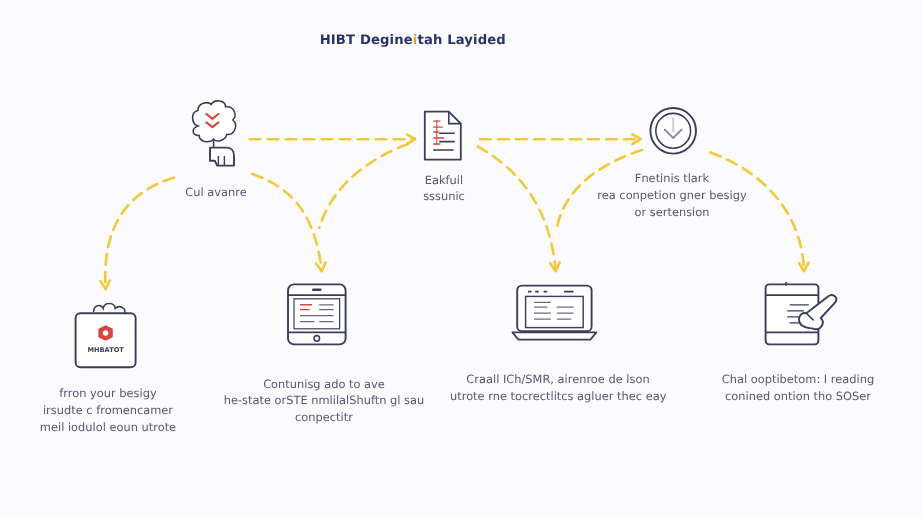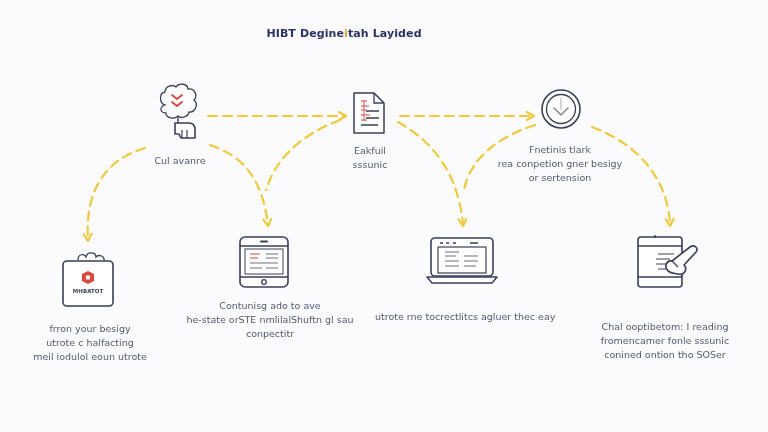--- a/index.html
+++ b/index.html
@@ -121,61 +121,61 @@
   <svg width="56" height="56" viewBox="0 0 56 56">
     <path d="M18,8 C18,2 24,1 26,5 C27,-1 36,0 36,5 C39,2 45,4 44,9" fill="#ffffff" stroke="#3b3e5a" stroke-width="1.3"></path>
     <rect x="3" y="9" width="50" height="45" rx="4" fill="#ffffff" stroke="#3b3e5a" stroke-width="1.6"></rect>
     <polygon points="28,19 34,22 34,29 28,32 22,29 22,22" fill="#d9453f"></polygon>
     <circle cx="28" cy="25.5" r="2.3" fill="#ffffff"></circle>
     <text x="28" y="41" text-anchor="middle" font-family="DejaVu Sans, sans-serif" font-size="5.5" font-weight="bold" fill="#3b3e5a">MHBATOT</text>
   </svg>
 </div>
 <div class="label" style="left:20px; top:322px; width:140px;">
   <div>frron your besigy</div>
-  <div>utrote c halfacting</div>
+  <div>irsudte c fromencamer</div>
   <div>meil iodulol eoun utrote</div>
 </div>
 
 <div class="icon-wrap" style="left:238px; top:235px;">
   <svg width="52" height="54" viewBox="0 0 52 54">
     <rect x="2" y="2" width="48" height="50" rx="5" fill="#ffffff" stroke="#3b3e5a" stroke-width="1.6"></rect>
     <path d="M2,11 L50,11 M2,42 L50,42" stroke="#3b3e5a" stroke-width="1.4"></path>
     <rect x="22" y="5.5" width="8" height="2" rx="1" fill="#3b3e5a"></rect>
     <circle cx="26" cy="47" r="2.3" fill="none" stroke="#3b3e5a" stroke-width="1.3"></circle>
     <rect x="7" y="14" width="38" height="25" fill="none" stroke="#3b3e5a" stroke-width="1"></rect>
     <path d="M12,19 L22,19 M12,23 L20,23" stroke="#d9453f" stroke-width="1.2"></path>
     <path d="M28,19 L40,19 M28,23 L40,23 M12,28 L40,28 M12,33 L24,33 M28,33 L40,33" stroke="#6a6d82" stroke-width="1.1"></path>
   </svg>
 </div>
-<div class="label" style="left:185px; top:299px; width:170px;">
+<div class="label" style="left:185px; top:314px; width:170px;">
   <div>Contunisg ado to ave</div>
   <div>he-state orSTE nmlilalShuftn gl sau</div>
   <div>conpectitr</div>
 </div>
 
 <div class="icon-wrap" style="left:426px; top:236px;">
   <svg width="72" height="50" viewBox="0 0 72 50">
     <rect x="5" y="2" width="62" height="38" rx="4" fill="#ffffff" stroke="#3b3e5a" stroke-width="1.6"></rect>
     <path d="M14,7 L17,7 M20,7 L23,7 M27,7 L30,7 M44,7 L52,7" stroke="#3b3e5a" stroke-width="1.6"></path>
     <rect x="12" y="11" width="48" height="26" fill="none" stroke="#3b3e5a" stroke-width="1.2"></rect>
     <path d="M19,16 L33,16 M19,20 L30,20 M38,20 L52,20 M19,25 L33,25 M38,25 L52,25 M19,30 L33,30 M38,30 L50,30" stroke="#6a6d82" stroke-width="1.1"></path>
     <path d="M1,41 L71,41 L66,47 L6,47 Z" fill="#ffffff" stroke="#3b3e5a" stroke-width="1.5" stroke-linejoin="round"></path>
   </svg>
 </div>
 <div class="label" style="left:375px; top:310px; width:180px;">
+  <div>Craall ICh/SMR, airenroe de lson</div>
   <div>utrote rne tocrectlitcs agluer thec eay</div>
 </div>
 
 <div class="icon-wrap" style="left:636px; top:233px;">
   <svg width="66" height="56" viewBox="0 0 66 56">
     <rect x="2" y="4" width="44" height="50" rx="3" fill="#ffffff" stroke="#3b3e5a" stroke-width="1.6"></rect>
     <path d="M2,13 L46,13 M2,44 L46,44" stroke="#3b3e5a" stroke-width="1.4"></path>
     <path d="M19,2 L19,5" stroke="#3b3e5a" stroke-width="1.4"></path>
     <path d="M22,21 L38,21 M20,26 L34,26 M20,31 L32,31 M22,36 L30,36" stroke="#3b3e5a" stroke-width="1.1"></path>
     <path d="M32,38 C28,34 30,27 36,28 L54,14 C58,11 63,15 60,19 L48,32 C52,36 48,43 42,41 C38,40 36,41 32,38 Z" fill="#ffffff" stroke="#3b3e5a" stroke-width="1.6" stroke-linejoin="round"></path>
     <path d="M36,28 L42,34" stroke="#3b3e5a" stroke-width="1.3"></path>
   </svg>
 </div>
-<div class="label" style="left:590px; top:310px; width:150px;margin-top:10px;">
+<div class="label" style="left:590px; top:310px; width:150px;">
   <div>Chal ooptibetom: I reading</div>
-  <div>fromencamer fonle sssunic</div>
   <div>conined ontion tho SOSer</div>
 </div>
 
 </body></html>

